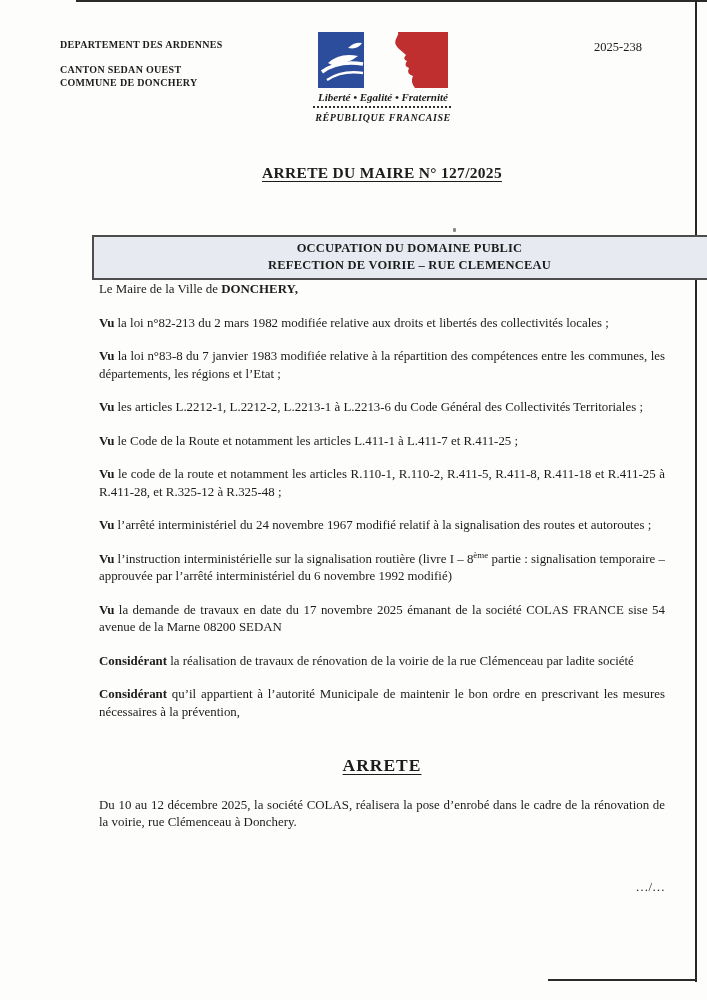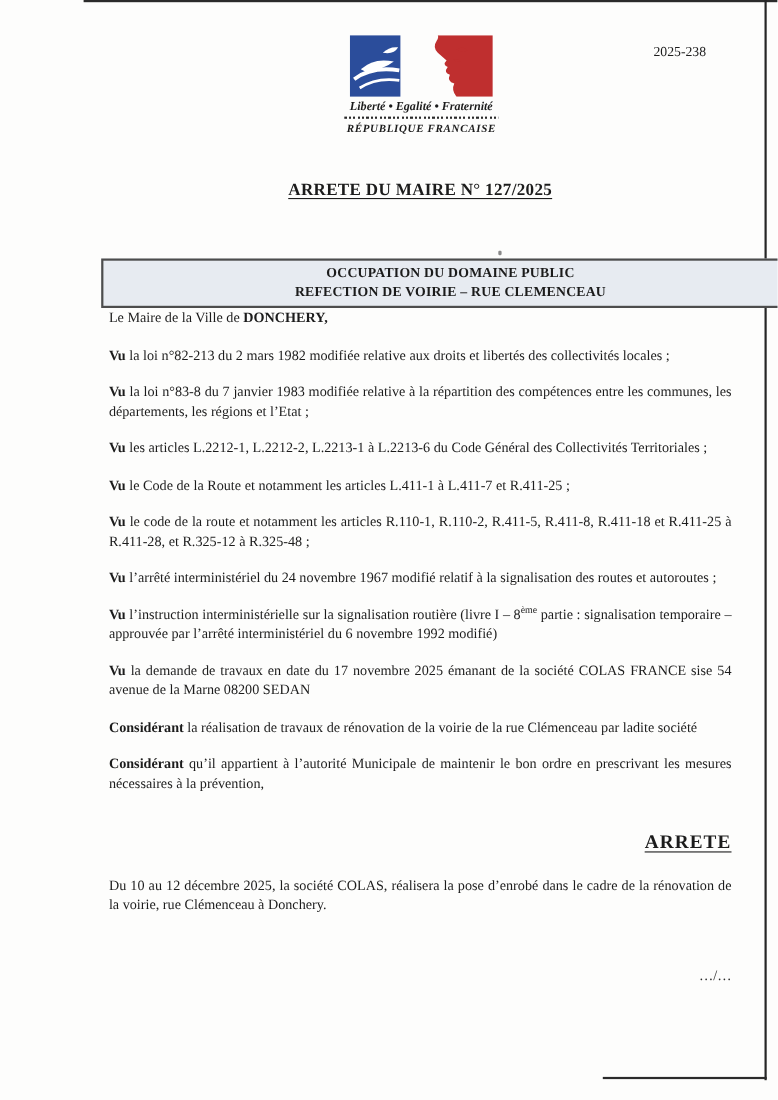--- a/index.html
+++ b/index.html
@@ -65,21 +65,21 @@
   
   .content {
     position: absolute; top: 281px; left: 99px; width: 566px;
     font-size: 12.9px; line-height: 17.5px; text-align: justify;
   }
   .content p { margin: 0 0 16px 0; }
   .lead { font-weight: bold; }
   sup.ord { font-size: 9px; line-height: 0; }
 
   .decree-heading {
-    text-align: right; margin: 36px 0 20px 0;
+    text-align: center; margin: 36px 0 20px 0;
   }
   .decree-heading span {
     font-weight: bold; font-size: 17.5px; letter-spacing: 1px;
     text-decoration: underline; text-underline-offset: 3px;
   }
   .article-label {
     font-weight: bold; font-size: 13.2px;
     text-decoration: underline; text-underline-offset: 2px;
     margin: 0;
   }
@@ -92,20 +92,25 @@
 </head>
 <body>
 
 <div class="page">
 
   <div class="edge-top"></div>
   <div class="edge-right"></div>
   <div class="edge-bottom"></div>
   <div class="speck"></div>
 
+  <div class="header-left">
+    <div class="dept">DEPARTEMENT DES ARDENNES</div>
+    <div>CANTON SEDAN OUEST</div>
+    <div>COMMUNE DE DONCHERY</div>
+  </div>
 
   <div class="header-center">
     <svg class="logo-svg" viewBox="0 0 130 56" aria-hidden="true">
 
       <rect x="0" y="0" width="46" height="56" fill="#2b4d9b"></rect>
       <path d="M10,31 Q22,20 40,24 Q30,32 14,33 Z" fill="#ffffff"></path>
       <path d="M4,40 Q20,28 45,32" stroke="#ffffff" stroke-width="3.5" fill="none"></path>
       <path d="M9,48 Q24,38 45,41" stroke="#ffffff" stroke-width="2.5" fill="none"></path>
       <path d="M30,16 q6,-6 14,-5 q-4,7 -14,5" fill="#ffffff"></path>
 

